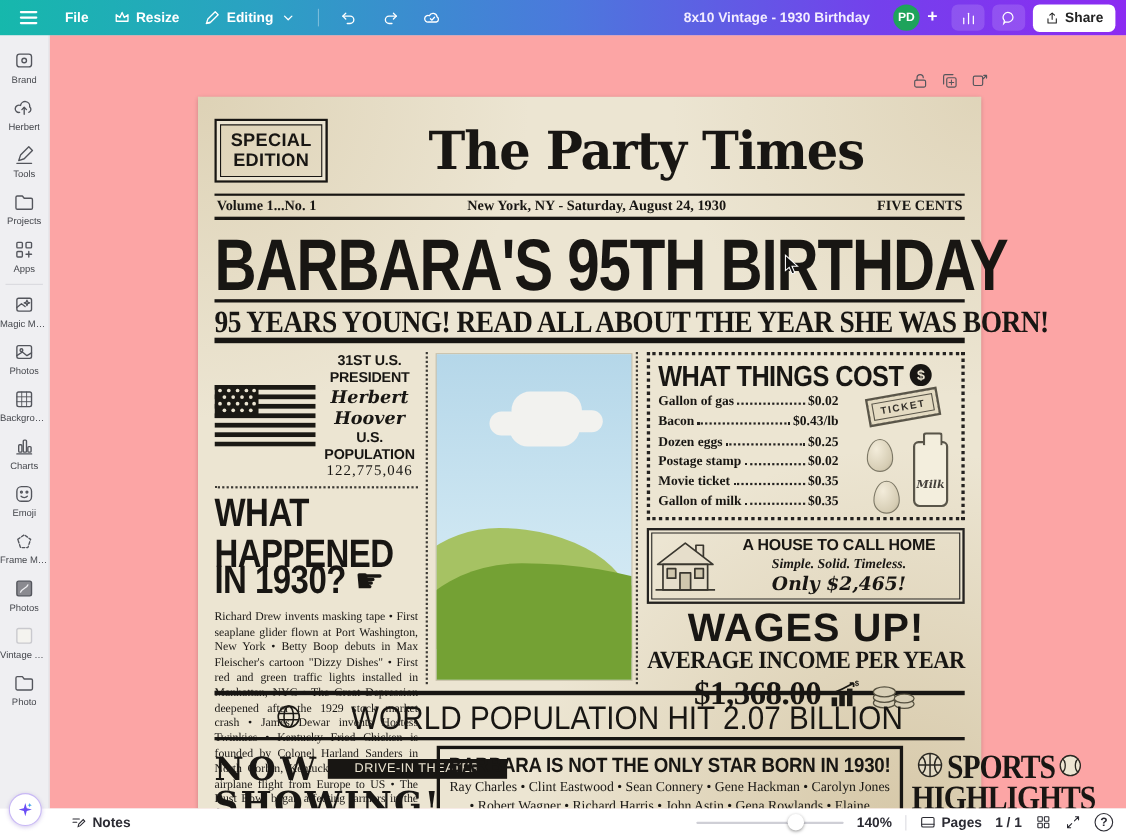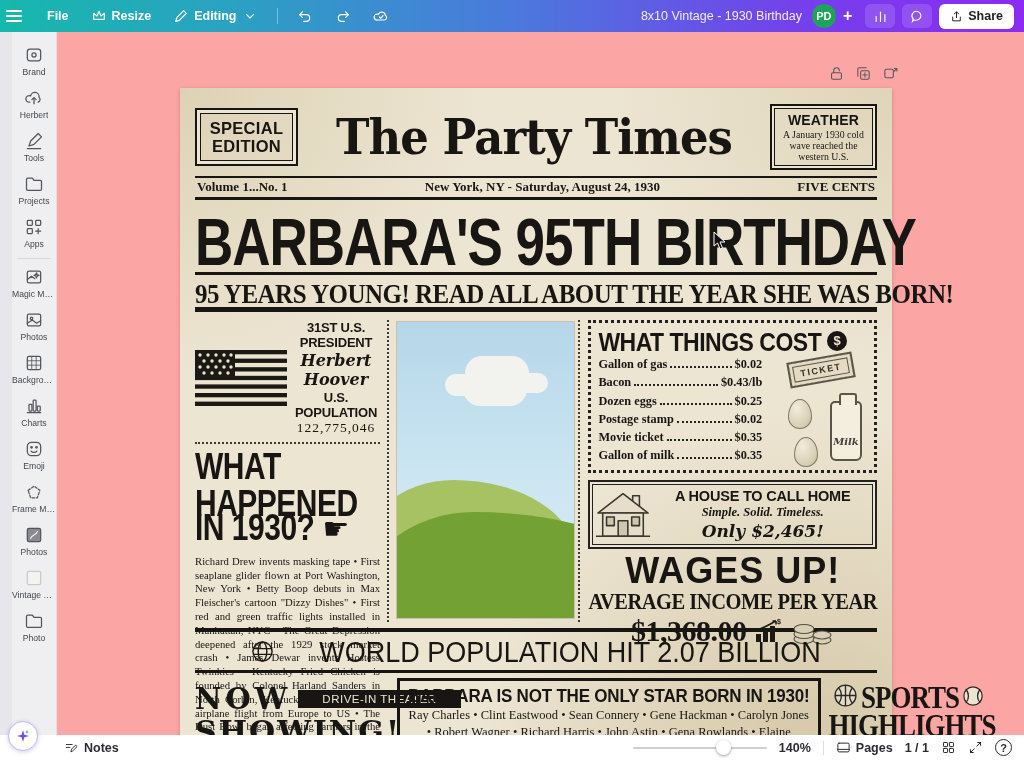--- a/index.html
+++ b/index.html
@@ -2,38 +2,38 @@
 <html><head>
 <meta charset="utf-8">
 <style>
   * { margin:0; padding:0; box-sizing:border-box; }
   html,body { width:1024px; height:760px; overflow:hidden; font-family:"Liberation Sans",sans-serif; background:#e8e6ed; }
 
   
   .topbar { position:absolute; top:0; left:0; width:1024px; height:32px;
     background:linear-gradient(90deg,#16b8ac 0%,#2aa2c2 22%,#4b79dc 50%,#7440ec 78%,#8c2bf2 100%);
     display:flex; align-items:center; color:#fff; z-index:20; }
-  .tb-left { display:flex; align-items:center; gap:4px; }
+  .tb-left { display:flex; align-items:center; gap:4px; padding-left:12px; }
   .tb-btn { display:flex; align-items:center; gap:5px; padding:4px 9px; border-radius:4px; font-size:12.5px; font-weight:bold; color:#fff; cursor:pointer; }
   .tb-icon { width:16px; height:16px; display:inline-block; }
   .tb-icon svg { width:100%; height:100%; stroke:#fff; fill:none; stroke-width:1.8; stroke-linecap:round; stroke-linejoin:round; }
   .hamburger { width:16px; height:12px; display:flex; flex-direction:column; justify-content:space-between; margin:0 12px 0 6px; }
   .hamburger span { display:block; height:2px; background:#fff; border-radius:1px; }
   .tb-divider { width:1px; height:16px; background:rgba(255,255,255,.35); margin:0 6px; }
   .tb-right { margin-left:auto; display:flex; align-items:center; gap:7px; padding-right:10px; }
-  .doc-title { font-size:12.5px; font-weight:normal; color:#f2ecff; margin-right:3px;text-align:right; }
+  .doc-title { font-size:12.5px; font-weight:bold; color:#f2ecff; margin-right:14px;text-align:right; }
   .avatar { width:24px; height:24px; border-radius:50%; background:#1ea35b; color:#fff; font-size:11px; font-weight:bold; display:flex; align-items:center; justify-content:center; }
   .plus { font-size:16px; font-weight:bold; margin-right:6px; }
   .pill-btn { width:30px; height:24px; border-radius:6px; background:rgba(255,255,255,.14); display:flex; align-items:center; justify-content:center; }
   .pill-btn svg { width:15px; height:15px; stroke:#fff; fill:none; stroke-width:1.8; stroke-linecap:round; }
   .share-btn { background:#fff; color:#222; border-radius:6px; height:25px; display:flex; align-items:center; gap:5px; padding:0 11px; font-size:12.5px; font-weight:bold; }
   .share-btn svg { width:13px; height:13px; stroke:#222; fill:none; stroke-width:1.8; stroke-linecap:round; stroke-linejoin:round; }
 
   
-  .sidebar { position:absolute; top:32px; left:12px; width:45px; bottom:25px; background:#efeff2; border-right:1px solid #e2e2e6; display:flex; flex-direction:column; align-items:center; padding-top:8px; z-index:15; }
+  .sidebar { position:absolute; top:32px; left:0; width:45px; bottom:25px; background:#efeff2; border-right:1px solid #e2e2e6; display:flex; flex-direction:column; align-items:center; padding-top:8px; z-index:15; }
   .sb-item { width:45px; display:flex; flex-direction:column; align-items:center; gap:2px; padding:5px 0 6px; cursor:pointer; }
   .sb-item .ic { width:20px; height:20px; }
   .sb-item .ic svg { width:20px; height:20px; stroke:#53555c; fill:none; stroke-width:1.5; stroke-linecap:round; stroke-linejoin:round; }
   .sb-label { font-size:8.6px; color:#44464c; white-space:nowrap; max-width:44px; overflow:hidden; text-overflow:ellipsis; }
   .sb-div { width:34px; height:1px; background:#d9d9de; margin:3px 0; }
 
   
   .canvas-area { position:absolute; top:32px; left:45px; right:0; bottom:25px; overflow:hidden; background:#fca5a5; }
   .canvas-controls { position:absolute; top:33px; left:783px; display:flex; gap:10px; z-index:5; }
   .canvas-controls .cc { width:17px; height:17px; cursor:pointer; }
@@ -347,24 +347,20 @@
           <rect x="4" y="6" width="12" height="12" rx="2"></rect>
           <path d="M17 9 L21 5 M21 5 H17.5 M21 5 V8.5"></path>
         </svg></span>
   </div>
 
   <div class="page">
 
     <div class="np-header">
       <div class="edition-box">SPECIAL EDITION</div>
       <div class="masthead">The Party Times</div>
-      <div class="weather-box">
-        <div class="weather-title">WEATHER</div>
-        <div class="weather-text">A January 1930 cold wave reached the western U.S.</div>
-      </div>
     </div>
 
     <div class="vol-row">
       <span>Volume 1...No. 1</span>
       <span>New York, NY - Saturday, August 24, 1930</span>
       <span>FIVE CENTS</span>
     </div>
 
     <div class="headline"><span class="cond">BARBARA'S 95TH BIRTHDAY</span></div>
     <div class="subhead"><span class="cond">95 YEARS YOUNG! READ ALL ABOUT THE YEAR SHE WAS BORN!</span></div>

